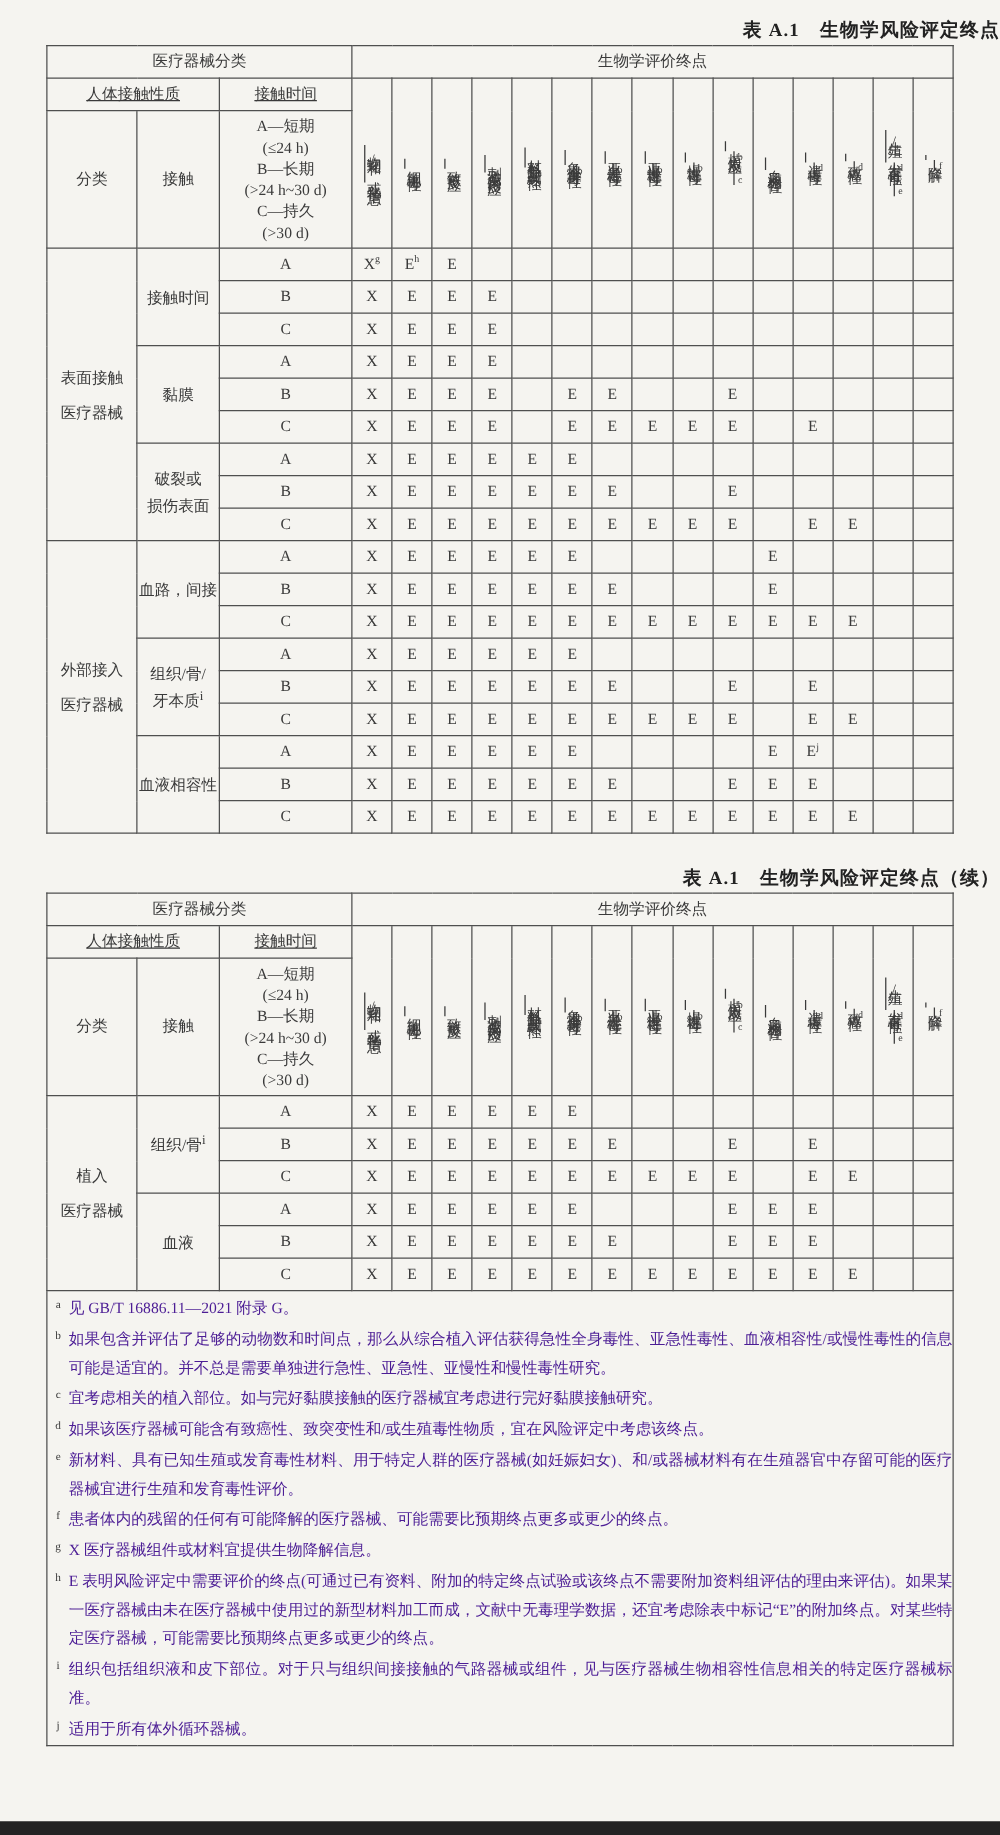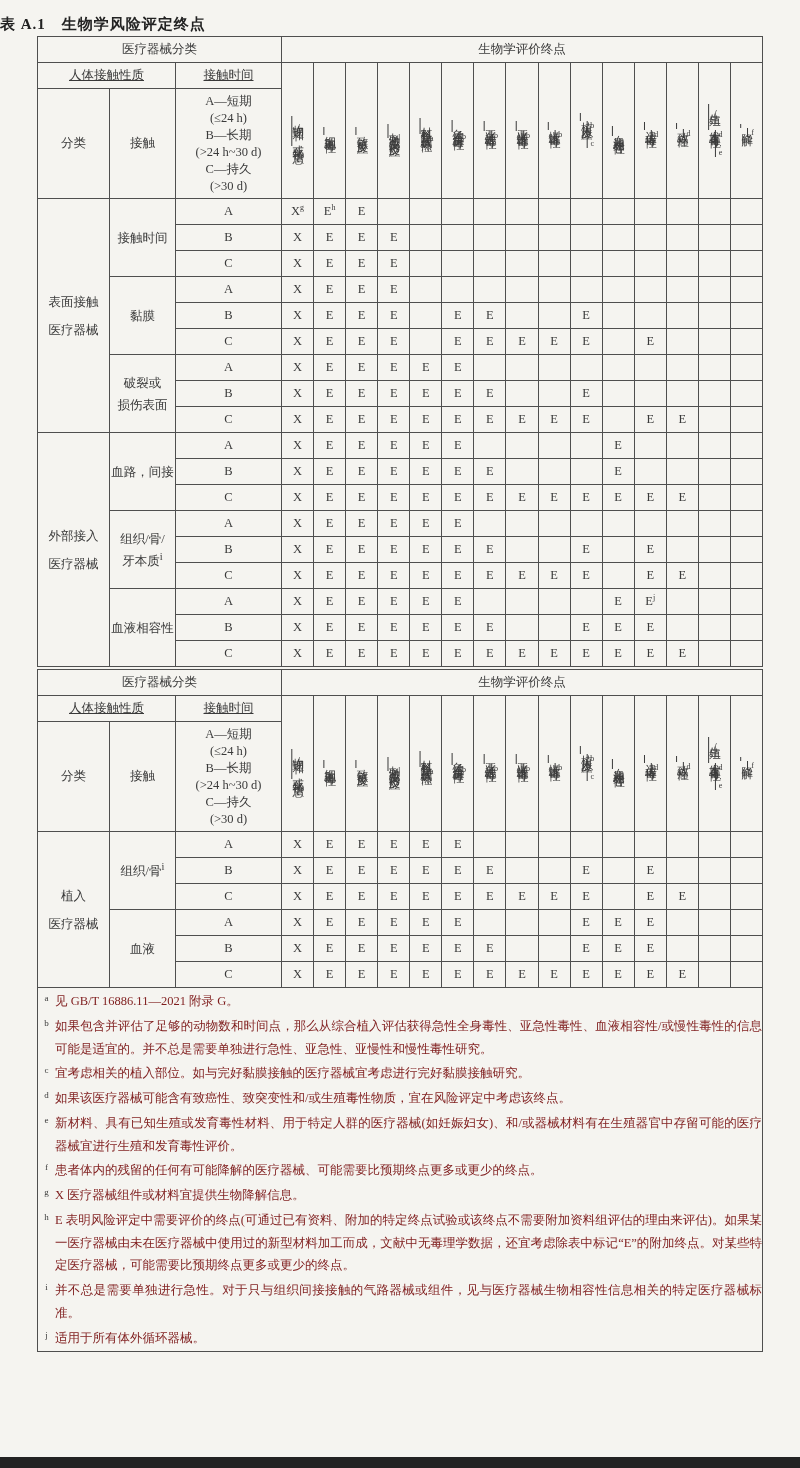--- a/index.html
+++ b/index.html
@@ -3,21 +3,21 @@
 <meta charset="utf-8">
 <style>
   html,body { margin:0; padding:0; }
   .page {
     position:relative; width:800px; height:1468px;
     background:#f5f4f0; overflow:hidden;
     font-family:"Liberation Serif","DejaVu Serif",serif;
     color:#3a3a3a;
   }
   .doc-title {
-    text-align:left; font-weight:bold; font-size:15px;
+    text-align:right; font-weight:bold; font-size:15px;
     letter-spacing:1px; color:#222;
   }
   .t1-title { padding-top:15px; }
   .t2-title { padding-top:26px; }
   table.a1 {
     border-collapse:collapse; table-layout:fixed;
     width:726px; margin:2px auto 0 auto;
     background:transparent;
   }
   table.a1 td {
@@ -38,21 +38,21 @@
   .vtext sup { font-size:8px; letter-spacing:0; }
   .seclbl { font-size:12.5px; line-height:28px; }
   .ctlbl  { font-size:12.5px; line-height:22px; }
   .timec  { font-size:13px; }
   .val { font-size:13px; font-family:"Liberation Serif","DejaVu Serif",serif; color:#454545; }
   .val sup { font-size:8px; }
   sup { line-height:0; }
   .fncell { text-align:left; vertical-align:top; padding:8px 16px 14px 12px; }
   .fn { display:flex; margin:2px 0; }
   .fnm { flex:none; width:17px; font-size:9px; padding-top:3px; text-align:center; color:#3a3a3a; }
-  .fnt { flex:1; font-size:12.5px; line-height:1.82; text-align:justify; color:#7f1d1d; }
+  .fnt { flex:1; font-size:12.5px; line-height:1.82; text-align:justify; color:#4c1d95; }
   .bottom-bar { position:absolute; left:0; bottom:0; width:100%; height:11px; background:#232323; }
 </style>
 </head>
 <body>
 
 <div class="page">
   <div class="doc-title t1-title">表 A.1　生物学风险评定终点</div>
   <table class="a1" id="table1">
       <colgroup>
         <col style="width:72px">
@@ -490,20 +490,21 @@
           <td class="val">E</td>
           <td class="val">E</td>
           <td class="val">E</td>
           <td class="val">E</td>
           <td class="val">E</td>
           <td class="val"></td>
           <td class="val"></td>
         </tr>
       </tbody>
     </table>
+  <div class="doc-title t2-title">表 A.1　生物学风险评定终点（续）</div>
   <table class="a1" id="table2">
       <colgroup>
         <col style="width:72px">
         <col style="width:66px">
         <col style="width:106px">
         <col>
         <col>
         <col>
         <col>
         <col>
@@ -747,21 +748,21 @@
             <div class="fn">
               <span class="fnm">g</span>
               <div class="fnt">X 医疗器械组件或材料宜提供生物降解信息。</div>
             </div>
             <div class="fn">
               <span class="fnm">h</span>
               <div class="fnt">E 表明风险评定中需要评价的终点(可通过已有资料、附加的特定终点试验或该终点不需要附加资料组评估的理由来评估)。如果某一医疗器械由未在医疗器械中使用过的新型材料加工而成，文献中无毒理学数据，还宜考虑除表中标记“E”的附加终点。对某些特定医疗器械，可能需要比预期终点更多或更少的终点。</div>
             </div>
             <div class="fn">
               <span class="fnm">i</span>
-              <div class="fnt">并不总是需要单独进行急性。对于只与组织间接接触的气路器械或组件，见与医疗器械生物相容性信息相关的特定医疗器械标准。</div>
+              <div class="fnt">组织包括组织液和皮下部位。对于只与组织间接接触的气路器械或组件，见与医疗器械生物相容性信息相关的特定医疗器械标准。</div>
             </div>
             <div class="fn">
               <span class="fnm">j</span>
               <div class="fnt">适用于所有体外循环器械。</div>
             </div>
           </td>
         </tr>
       </tbody>
     </table>
   <div class="bottom-bar"></div>

